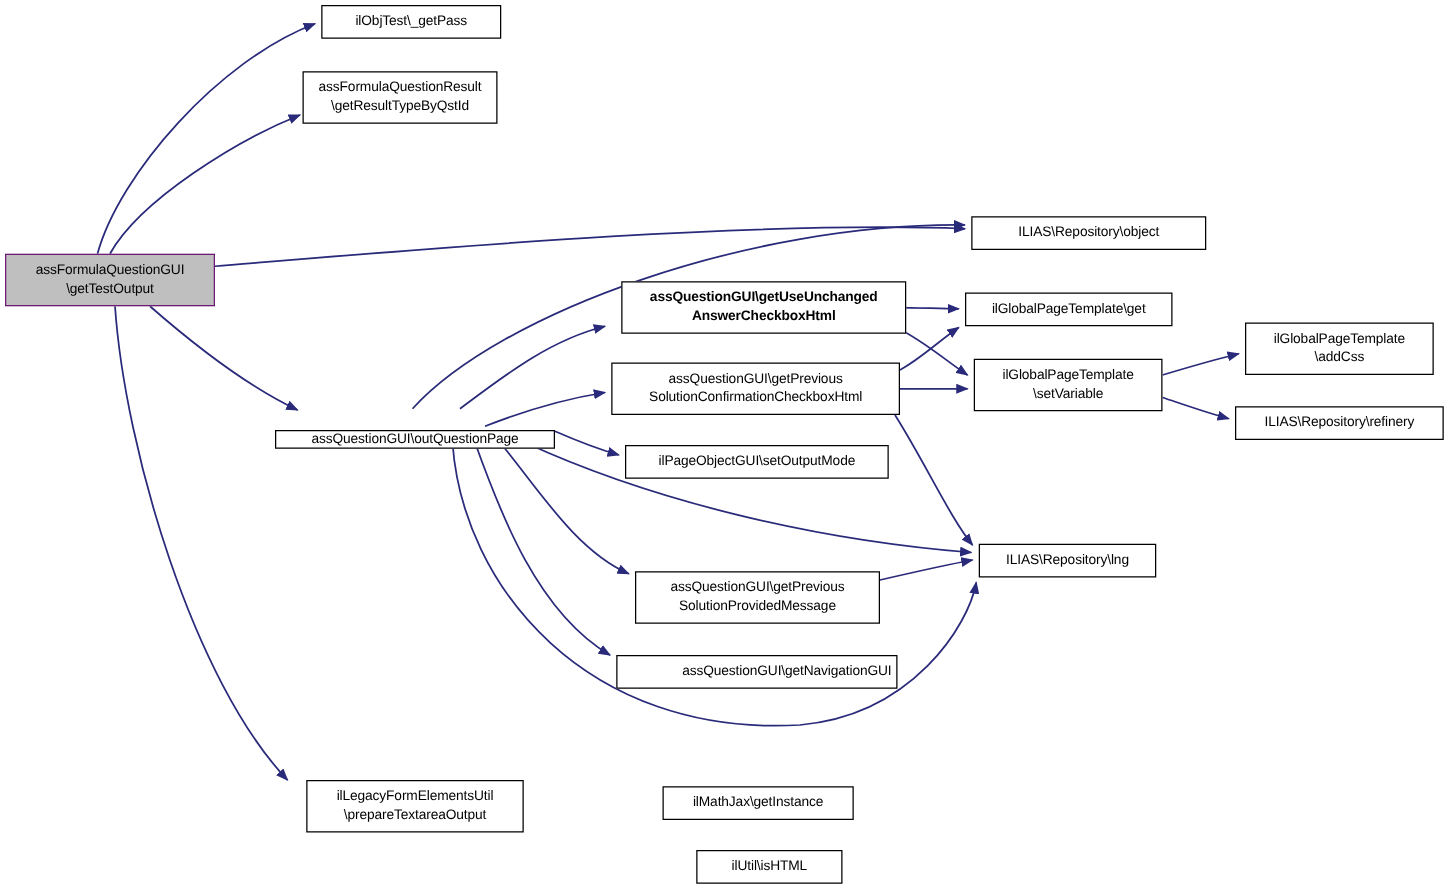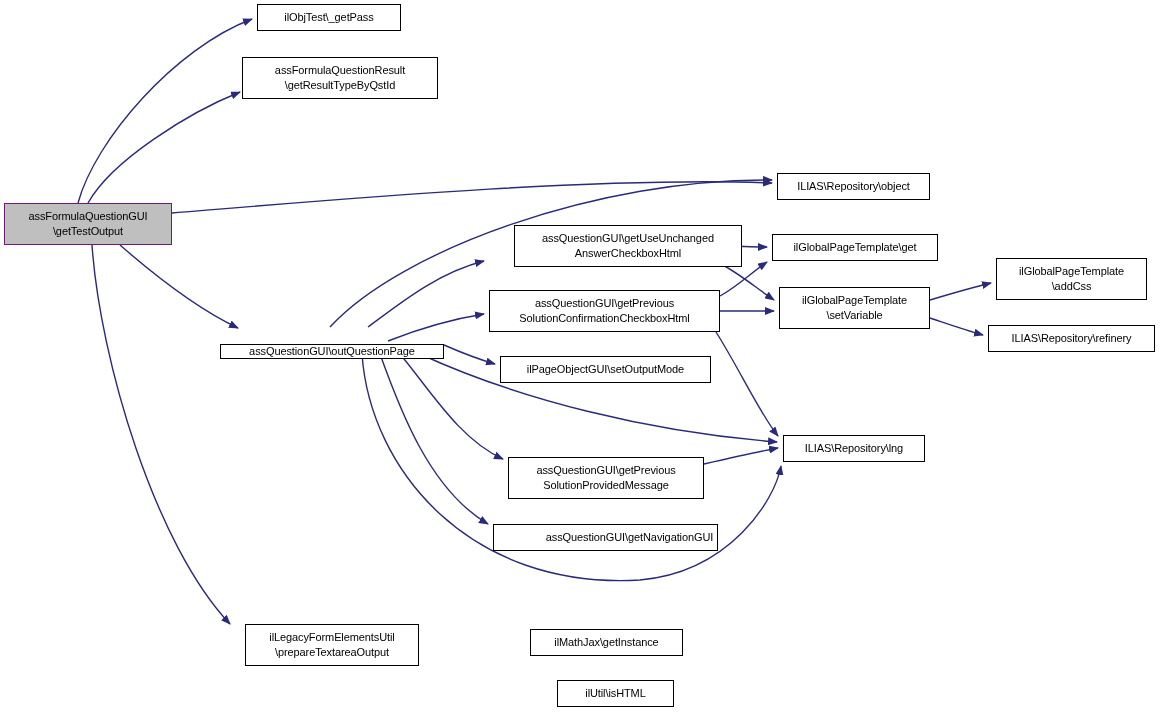--- a/index.html
+++ b/index.html
@@ -44,24 +44,24 @@
         <path d="M 716,332 C 740,370 760,414 778,436"></path>
         <path d="M 930,300 C 950,294 970,288 991,283"></path>
         <path d="M 930,318 C 948,324 965,330 983,335"></path>
         <path d="M 704,464 C 730,458 756,452 778,448"></path>
       </g>
   </svg>
   <div id="node-layer">
       <div class="node hl" style="left: 4px; top: 203px; width: 168px; height: 42px;"><span class="lbl">assFormulaQuestionGUI
 \getTestOutput</span></div>
       <div class="node" style="left: 257px; top: 4px; width: 144px; height: 27px;"><span class="lbl">ilObjTest\_getPass</span></div>
-      <div class="node" style="left: 242px; top: 57px; width: 196px; height: 42px;"><span class="lbl">assFormulaQuestionResult
+      <div class="node" style="left: 242px; top: 57px; width: 156px; height: 42px;"><span class="lbl">assFormulaQuestionResult
 \getResultTypeByQstId</span></div>
-      <div class="node" style="left: 777px; top: 173px; width: 153px; height: 27px;"><span class="lbl">ILIAS\Repository\object</span></div>
-      <div class="node" style="left: 514px; top: 225px; width: 228px; height: 42px;"><span class="lbl">assQuestionGUI\getUseUnchanged
+      <div class="node" style="left: 777px; top: 173px; width: 188px; height: 27px;"><span class="lbl">ILIAS\Repository\object</span></div>
+      <div class="node" style="left: 497px; top: 225px; width: 228px; height: 42px; font-weight: bold;"><span class="lbl">assQuestionGUI\getUseUnchanged
 AnswerCheckboxHtml</span></div>
       <div class="node" style="left: 772px; top: 234px; width: 166px; height: 27px;"><span class="lbl">ilGlobalPageTemplate\get</span></div>
       <div class="node" style="left: 489px; top: 290px; width: 231px; height: 42px;"><span class="lbl">assQuestionGUI\getPrevious
 SolutionConfirmationCheckboxHtml</span></div>
       <div class="node" style="left: 779px; top: 287px; width: 151px; height: 42px;"><span class="lbl">ilGlobalPageTemplate
 \setVariable</span></div>
       <div class="node" style="left: 996px; top: 258px; width: 151px; height: 42px;"><span class="lbl">ilGlobalPageTemplate
 \addCss</span></div>
       <div class="node" style="left: 988px; top: 325px; width: 167px; height: 27px;"><span class="lbl">ILIAS\Repository\refinery</span></div>
       <div class="node" style="left: 220px; top: 344px; width: 224px; height: 15px;"><span class="lbl">assQuestionGUI\outQuestionPage</span></div>

